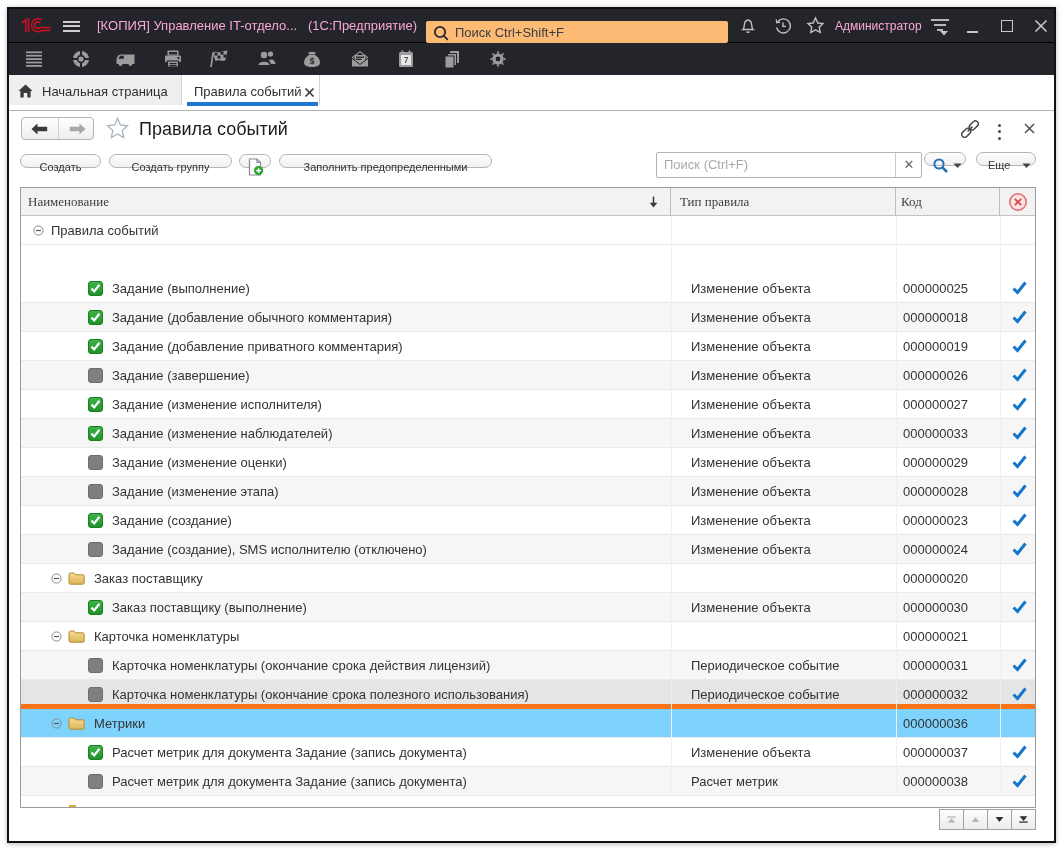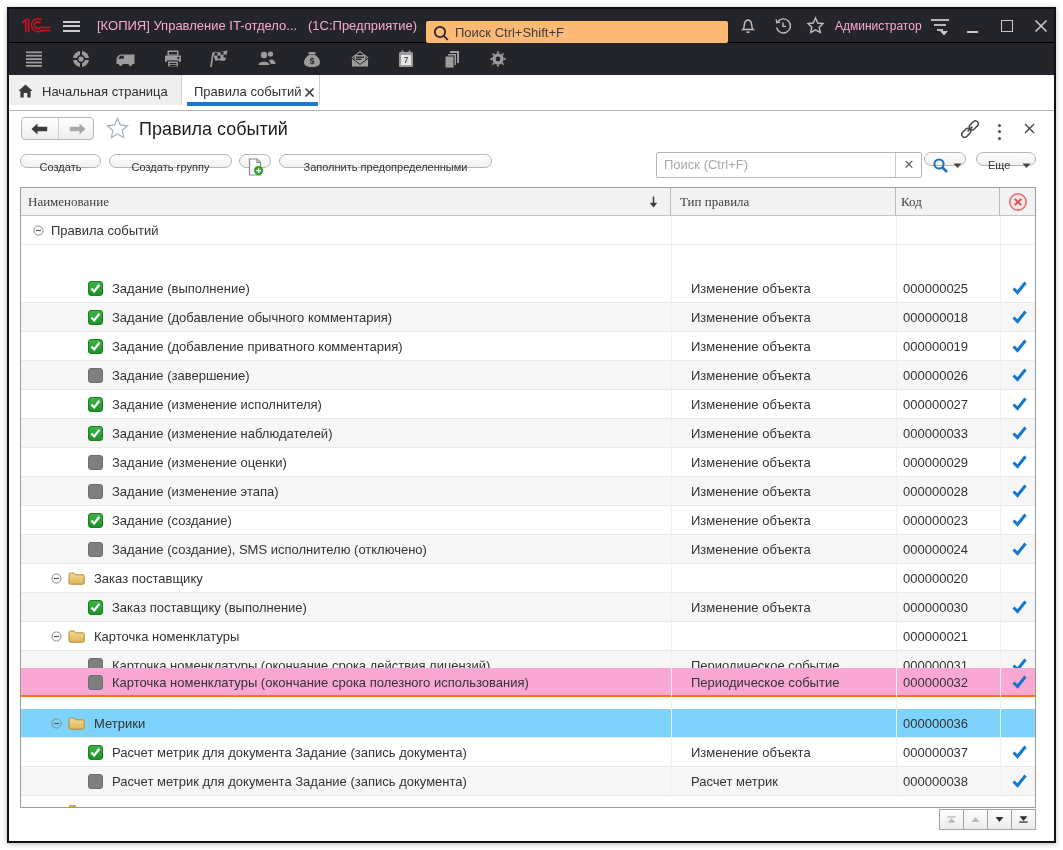--- a/index.html
+++ b/index.html
@@ -477,21 +477,21 @@
 <svg class="abs" style="left:67px;top:6.5px" width="15" height="15" viewBox="0 0 15 15">
             <rect x="0.5" y="0.5" width="14" height="14" rx="2.5" fill="#7f7f7f" stroke="#6d6d6d"></rect>
           </svg>
 <div class="ctext" style="left:91px">Карточка номенклатуры (окончание срока действия лицензий)</div>
 <div class="typ">Периодическое событие</div>
 <div class="code">000000031</div>
 <svg class="abs" style="left:989.5px;top:6px" width="17" height="16" viewBox="0 0 17 16">
             <path d="M2.5,8.5 L6.5,12.5 L14.5,2.5" fill="none" stroke="#1477cc" stroke-width="3"></path>
           </svg>
 </div>
-<div class="row" style="top:480px;background:#f9a8d4;border-bottom:2px solid #f97316">
+<div class="row" style="top:492px;background:#e5e5e5;border-bottom:5px solid #f97316">
 <svg class="abs" style="left:67px;top:6.5px" width="15" height="15" viewBox="0 0 15 15">
             <rect x="0.5" y="0.5" width="14" height="14" rx="2.5" fill="#7f7f7f" stroke="#6d6d6d"></rect>
           </svg>
 <div class="ctext" style="left:91px">Карточка номенклатуры (окончание срока полезного использования)</div>
 <div class="typ">Периодическое событие</div>
 <div class="code">000000032</div>
 <svg class="abs" style="left:989.5px;top:6px" width="17" height="16" viewBox="0 0 17 16">
             <path d="M2.5,8.5 L6.5,12.5 L14.5,2.5" fill="none" stroke="#1477cc" stroke-width="3"></path>
           </svg>
 </div>

